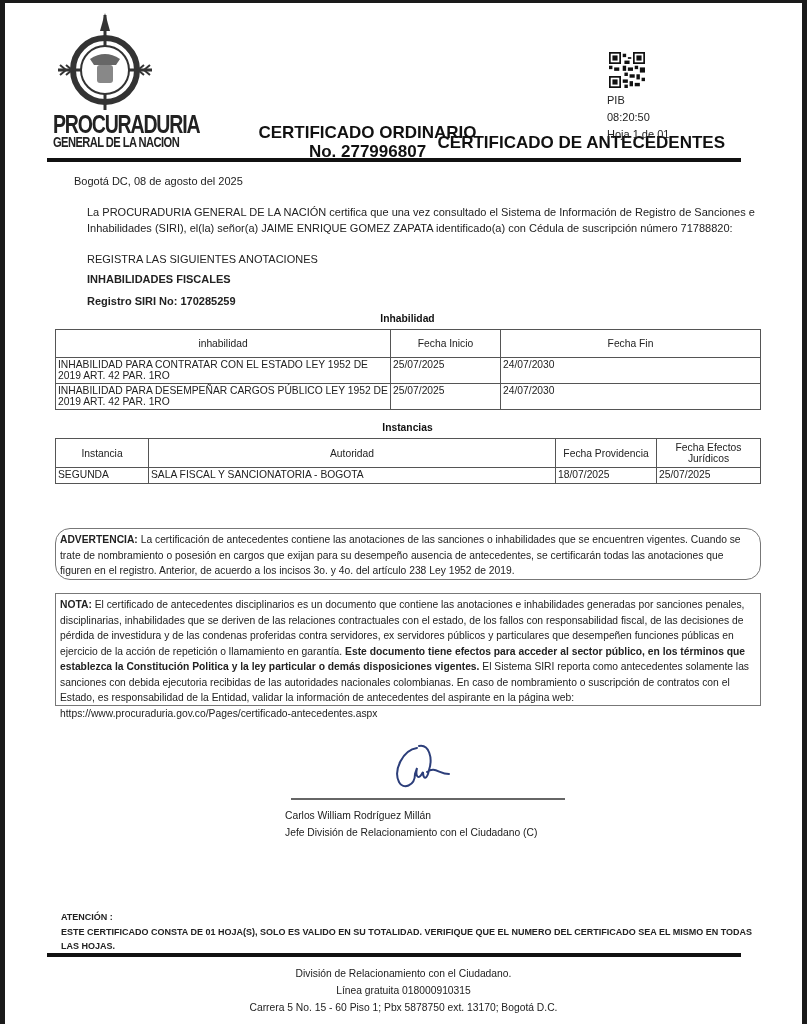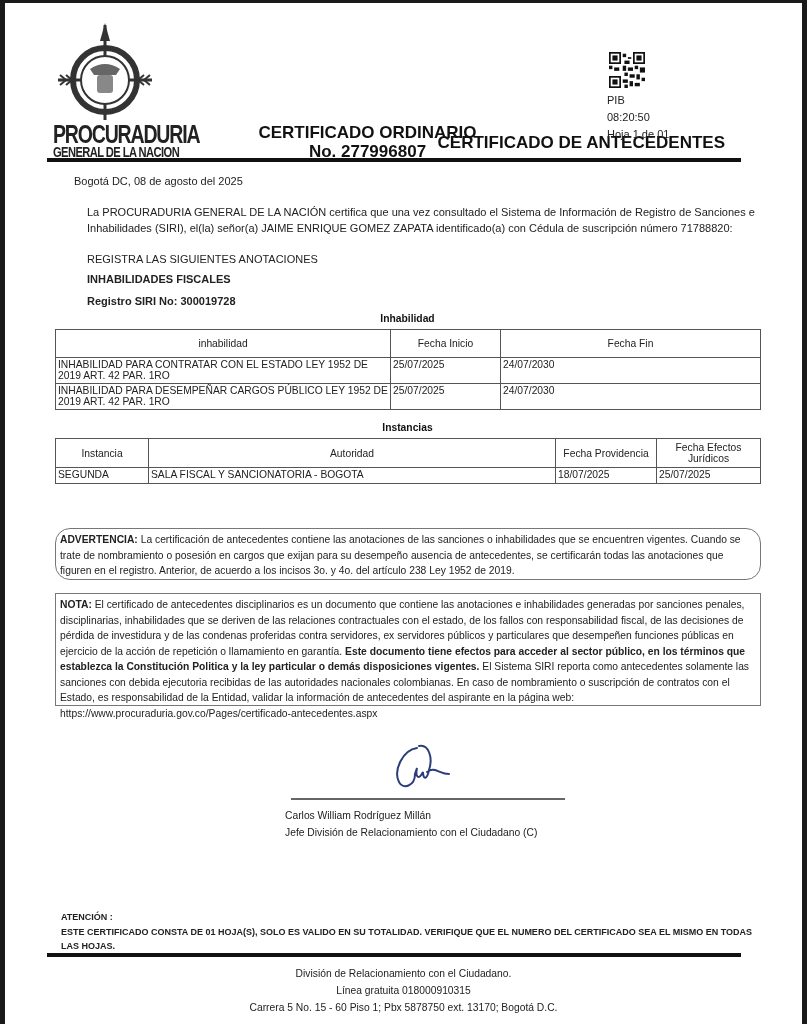--- a/index.html
+++ b/index.html
@@ -1,19 +1,19 @@
 <!DOCTYPE html>
 <html><head>
 <meta charset="utf-8">
 <style>
   html, body { margin: 0; padding: 0; }
   body { width: 807px; height: 1024px; background: #1a1a1a; overflow: hidden; position: relative; font-family: "Liberation Sans", sans-serif; color: #111; }
   .page { position: absolute; left: 5px; top: 3px; width: 797px; height: 1021px; background: #fff; }
   .abs { position: absolute; }
-  .logo { left: 45px; top: 20px; width: 110px; height: 140px; text-align: right; }
+  .logo { left: 45px; top: 10px; width: 110px; height: 140px; text-align: right; }
   .logo-text1 { position: absolute; left: 3px; top: 97px; font-family: "Liberation Sans", sans-serif; font-weight: bold; font-size: 25px; letter-spacing: -1.5px; transform: scaleX(0.78); transform-origin: left top; color: #222; white-space: nowrap; }
   .logo-text2 { position: absolute; left: 3px; top: 120px; font-weight: bold; font-size: 15.5px; letter-spacing: -0.8px; transform: scaleX(0.72); transform-origin: left top; color: #222; white-space: nowrap; }
   .title1 { left: 0; width: 720px; top: 86px; text-align: right; font-weight: bold; font-size: 17px; margin-top: 44px; }
   .title2 { left: 0; width: 725px; top: 120px; text-align: center; font-weight: bold; font-size: 17px; line-height: 19px; }
   .hrule-top { left: 42px; top: 155px; width: 694px; height: 4px; background: #111; }
   .qr { left: 604px; top: 49px; width: 36px; height: 36px; }
   .meta { left: 602px; top: 89px; font-size: 11px; line-height: 17px; color: #222; }
   .body-text { font-size: 11px; color: #222; line-height: 16px; margin-left: 36px; }
   .date { left: 33px; top: 170px; }
   .intro { left: 46px; top: 201px; width: 720px; }
@@ -105,21 +105,21 @@
     <div>08:20:50</div>
     <div>Hoja 1 de 01</div>
   </div>
 
   <div class="abs hrule-top"></div>
 
   <div class="abs body-text date">Bogotá DC, 08 de agosto del 2025</div>
   <div class="abs body-text intro">La PROCURADURIA GENERAL DE LA NACIÓN certifica que una vez consultado el Sistema de Información de  Registro de Sanciones e Inhabilidades (SIRI), el(la) señor(a) JAIME ENRIQUE GOMEZ ZAPATA identificado(a) con Cédula de suscripción número 71788820:</div>
   <div class="abs body-text reg">REGISTRA LAS SIGUIENTES ANOTACIONES</div>
   <div class="abs body-text inhab-title">INHABILIDADES FISCALES</div>
-  <div class="abs body-text siri">Registro SIRI No: 300019728</div>
+  <div class="abs body-text siri">Registro SIRI No: 170285259</div>
 
   <div class="abs tcap cap1">Inhabilidad</div>
   <table class="abs t1">
     <colgroup>
         <col style="width:335px">
         <col style="width:110px">
         <col>
       </colgroup>
     <tbody>
         <tr>

